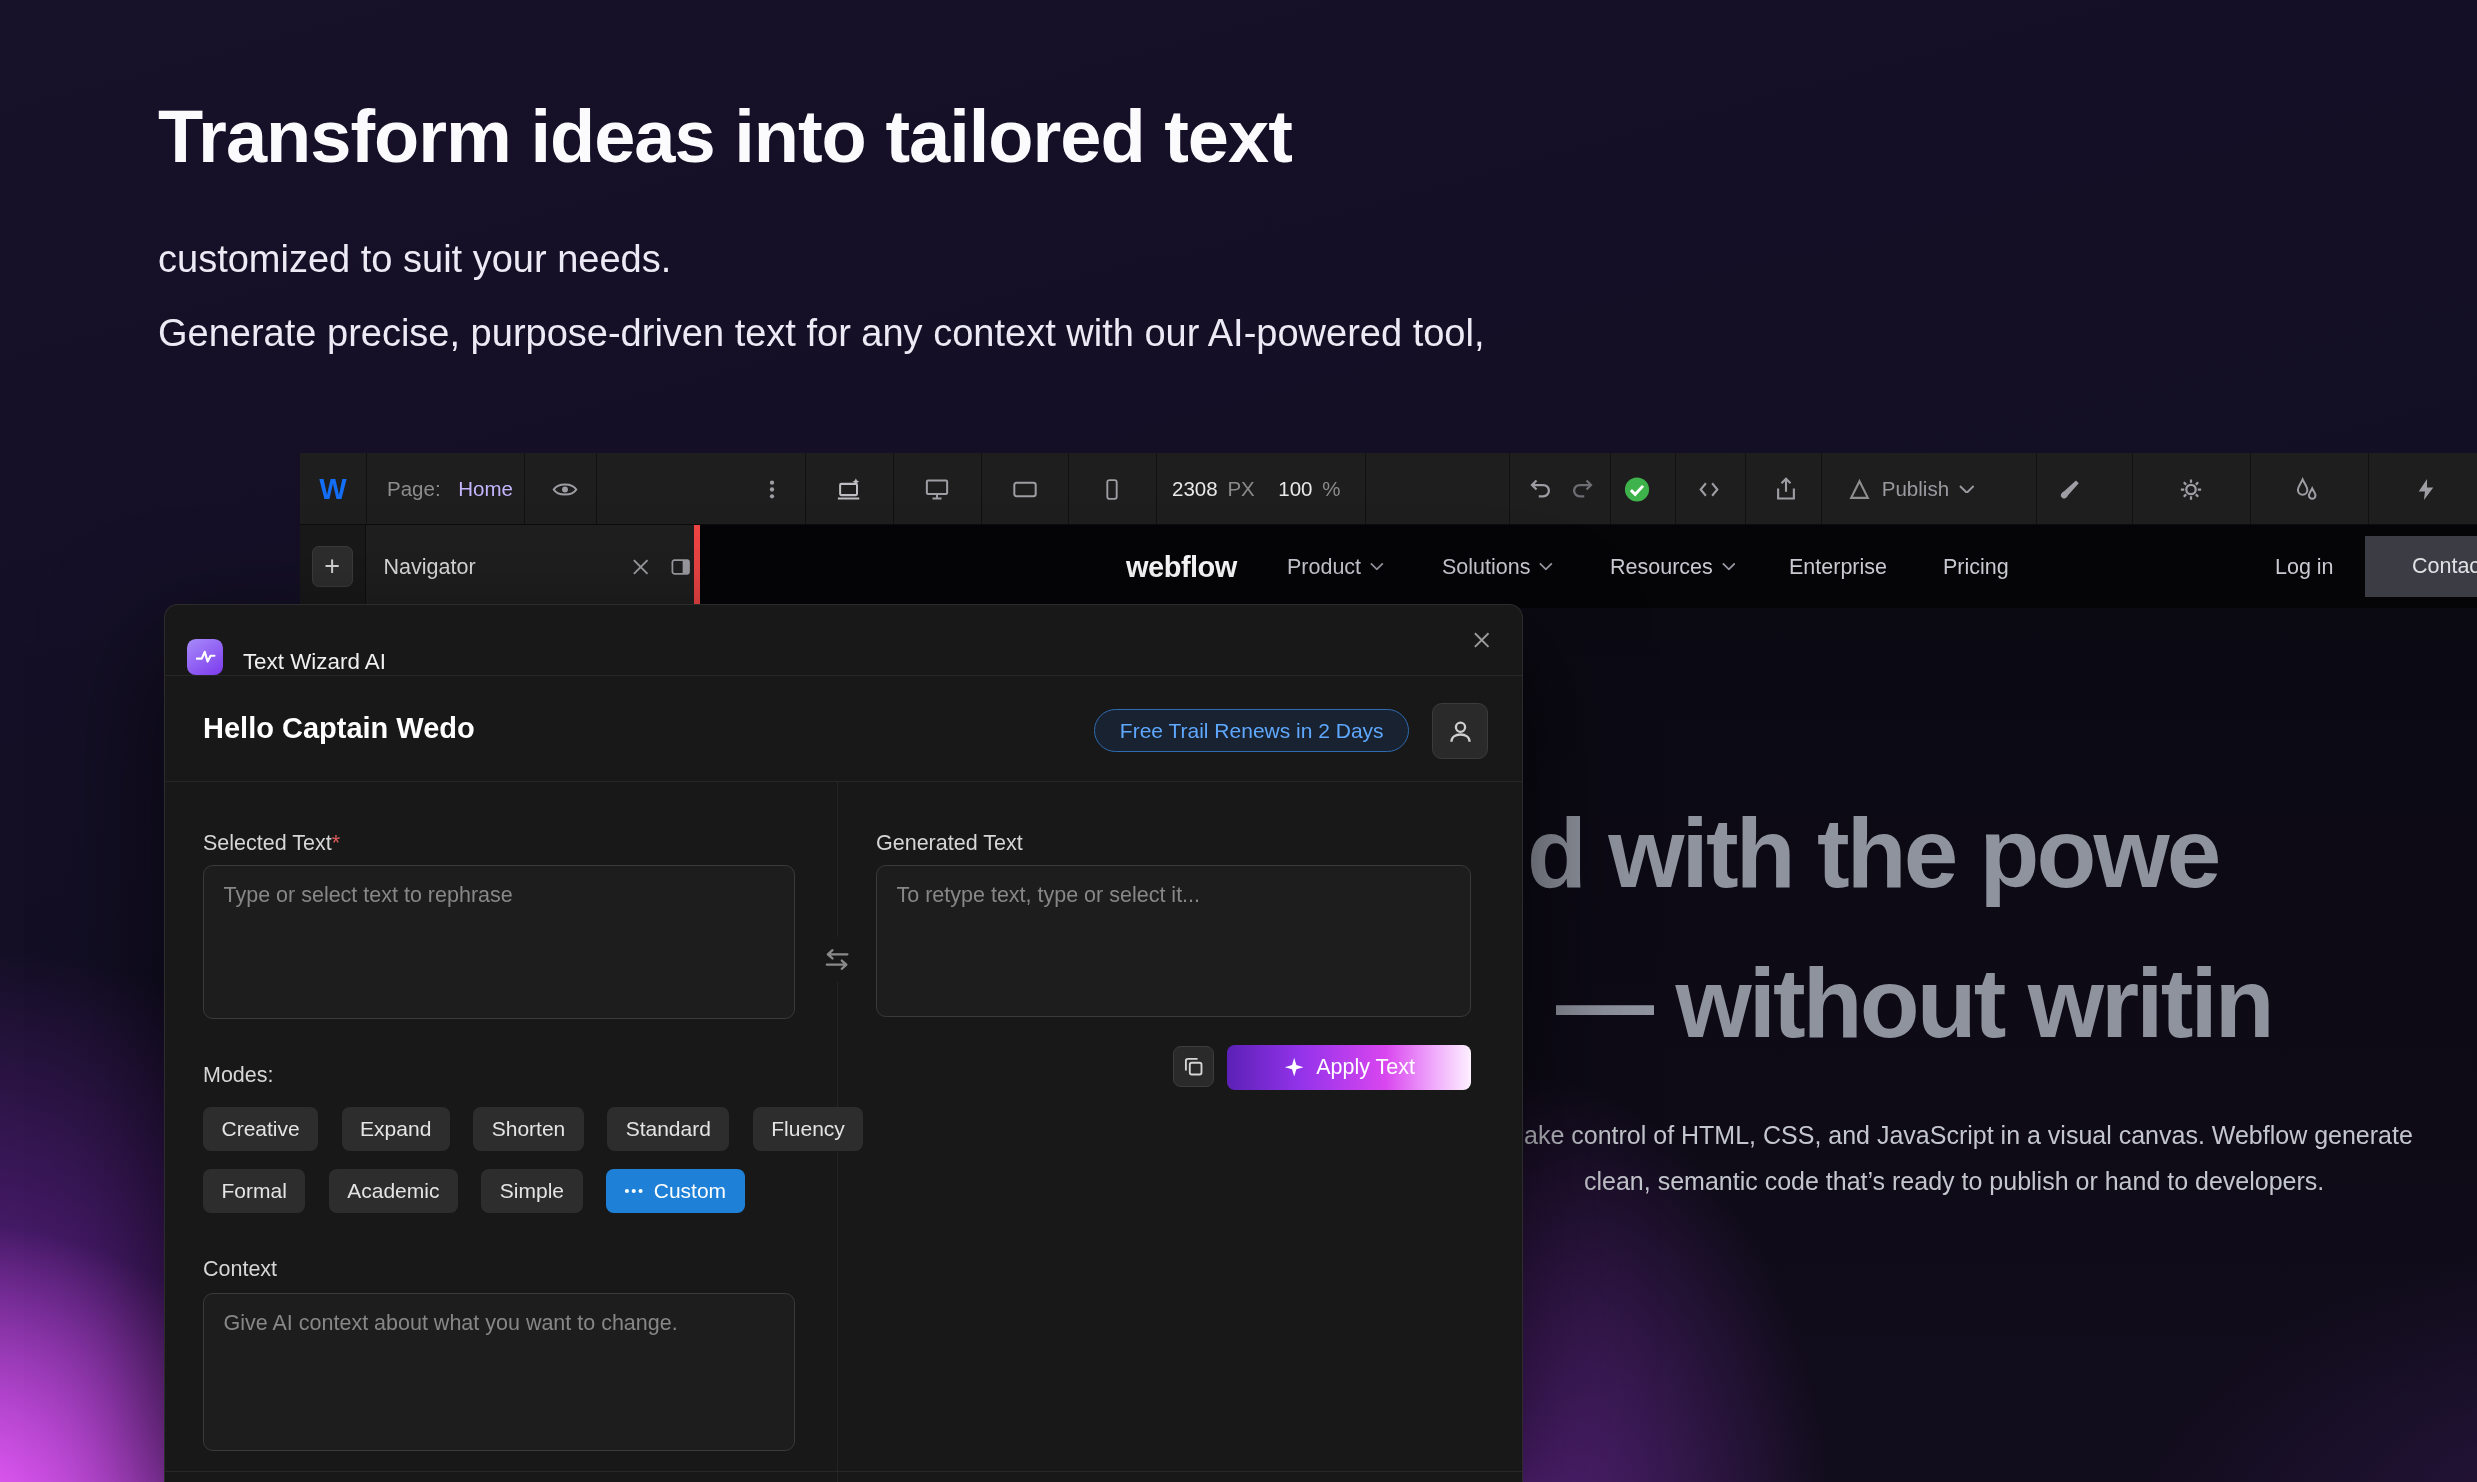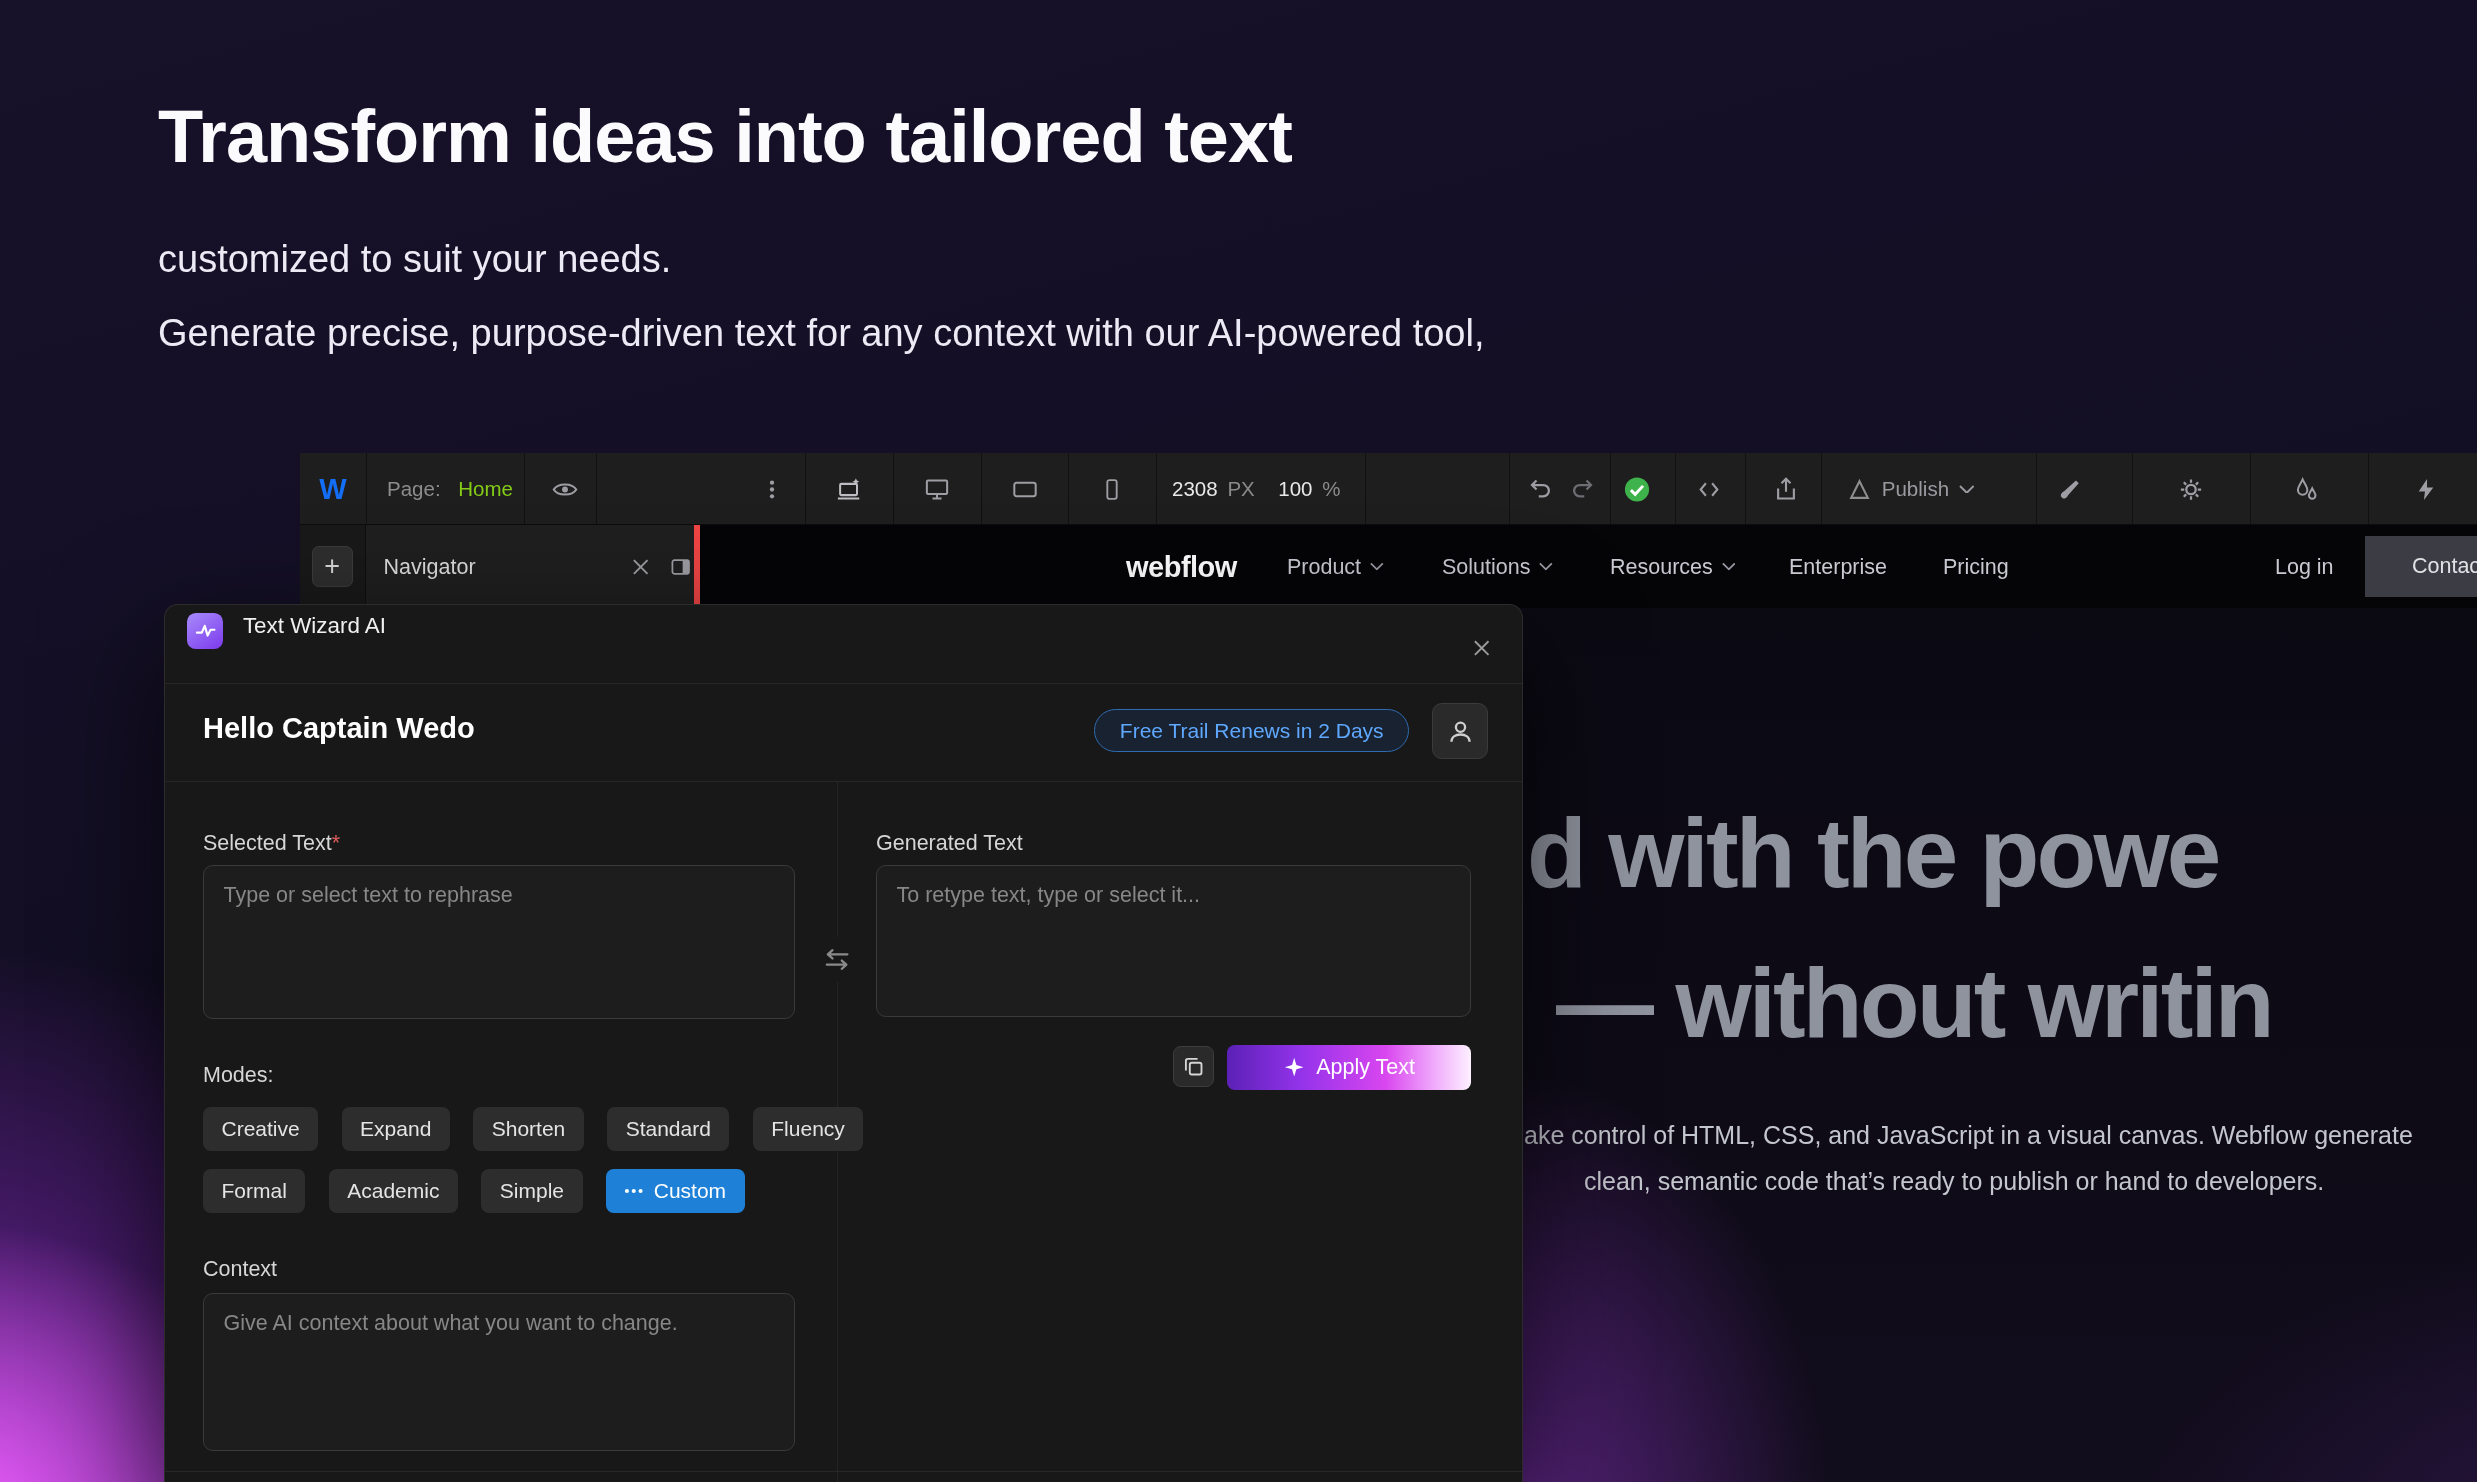--- a/index.html
+++ b/index.html
@@ -21,21 +21,21 @@
 
   
   .designer{position:absolute;left:300px;top:453px;right:0;bottom:0}
   .toolbar{position:absolute;left:0;top:0;right:0;height:72px;background:#1e1e1e;border-bottom:1px solid #0c0c0c}
   .t{position:absolute;top:0;height:72px;display:flex;align-items:center;gap:9.8px;color:#9d9da3;font-size:20.5px;white-space:nowrap}
   .c{transform:translateX(-50%)}
   .wlogo{color:#146ef5;font-weight:800;font-size:29px}
   .dim-w,.zoom-v{color:#e8e8e8}
   .dim-u,.zoom-u{color:#8a8a8a}
   .pagelbl{color:#8d8d8d}
-  .pageval{color:#84cc16;margin-left:7.8px}
+  .pageval{color:#c4b5fd;margin-left:7.8px}
 
   .panelrow{position:absolute;left:0;top:72px;right:0;height:83px;overflow:hidden}
   .chrome{position:absolute;left:0;top:0;bottom:0;width:66px;background:#191919;border-right:1px solid #0e0e0e}
   .plusbtn{position:absolute;left:11.7px;top:20.5px;width:41px;height:41px;background:#2e2e2e;border:1px solid #3c3c3c;border-radius:6.8px;color:#d8d8d8;font-size:27px;display:flex;align-items:center;justify-content:center}
   .navigator{position:absolute;left:66px;top:0;bottom:0;width:334px;background:#1f1f1f;border-right:6px solid #ef4444}
   .nav-title{position:absolute;left:17.6px;top:50%;transform:translateY(-50%);font-size:21.5px;color:#dcdcdc}
   .nav-ic{position:absolute;top:50%;transform:translateY(-50%)}
   .sitenav{position:absolute;left:400px;right:0;top:0;bottom:0;background:#050508}
   .sn{position:absolute;top:50%;transform:translateY(-50%);display:flex;align-items:center;gap:8.8px;font-size:21.5px;color:#c9c9d2;white-space:nowrap}
   .brand{font-weight:800;font-size:29px;color:#fff;letter-spacing:-0.5px}
@@ -45,21 +45,21 @@
     background:
       radial-gradient(507px 702px at 1200px 105%, rgba(168,60,235,.5), transparent 65%),
       radial-gradient(780px 488px at 106% 106%, rgba(120,50,190,.22), transparent 60%),
       linear-gradient(180deg,#0b0912 0%,#0e0b17 60%,#120d1d 100%);}
   .bigline{position:absolute;font-size:98px;font-weight:700;letter-spacing:-2.9px;color:#8f939e;white-space:nowrap}
   .bodyline{position:absolute;font-size:25px;color:#c4c6cd;white-space:nowrap}
   .cta{position:absolute;left:1597px;top:643px;width:207px;height:79px;background:#2d51d8;border:none;border-radius:3.9px;color:#fff;font-size:24.4px;font-family:inherit;display:flex;align-items:center;justify-content:center}
 
   
   .modal{position:absolute;left:164px;top:604px;width:1359px;height:879px;background:#181818;border:1px solid #2c2c2c;border-bottom:none;border-radius:13.7px 13.7px 0 0;box-shadow:0 39px 117px rgba(0,0,0,.65);z-index:20}
-  .m-head{position:absolute;left:0;top:8px;right:0;height:71px;border-bottom:1px solid #272727;display:flex;align-items:flex-start;padding-left:22.4px}
+  .m-head{position:absolute;left:0;top:0;right:0;height:71px;border-bottom:1px solid #272727;display:flex;align-items:flex-end;padding-left:22.4px}
   .m-logo{width:36px;height:36px;border-radius:8.8px;background:linear-gradient(145deg,#a78bfa,#7c3aed);display:flex;align-items:center;justify-content:center}
   .m-title{margin-left:19.5px;font-size:22.4px;font-weight:500;color:#f0f0f0}
   .m-close{position:absolute;right:25px;top:50%;transform:translateY(-50%);background:none;border:none;padding:3.9px;cursor:pointer}
   .greeting{position:absolute;left:38px;top:107px;font-size:29px;font-weight:700;color:#fff}
   .badge{position:absolute;right:113px;top:104px;height:43px;padding:0 24.4px;border-radius:21.5px;border:1px solid #2e6bb0;background:rgba(30,110,220,.12);color:#5fa8ff;font-size:21px;display:flex;align-items:center;white-space:nowrap}
   .avatarbtn{position:absolute;right:34px;top:98px;width:56px;height:56px;border-radius:9.8px;background:#2a2a2a;border:1px solid #3b3b3b;display:flex;align-items:center;justify-content:center}
   .hdiv{position:absolute;left:0;right:0;top:176px;height:1px;background:#262626}
   .vdiv{position:absolute;left:672px;top:176px;bottom:0;width:1px;background:#242424}
   .bdiv{position:absolute;left:0;right:0;top:866px;height:1px;background:#272727}
   .flabel{position:absolute;font-size:21.5px;color:#d6d6d6}

